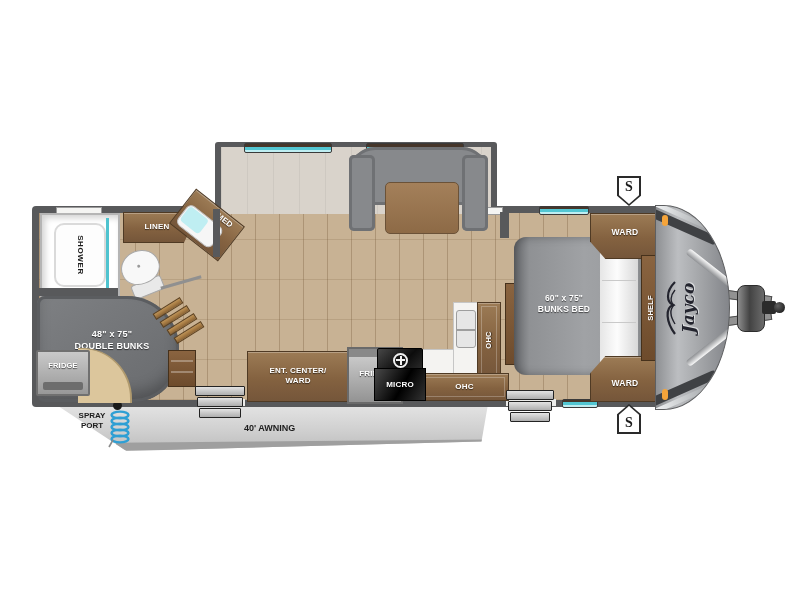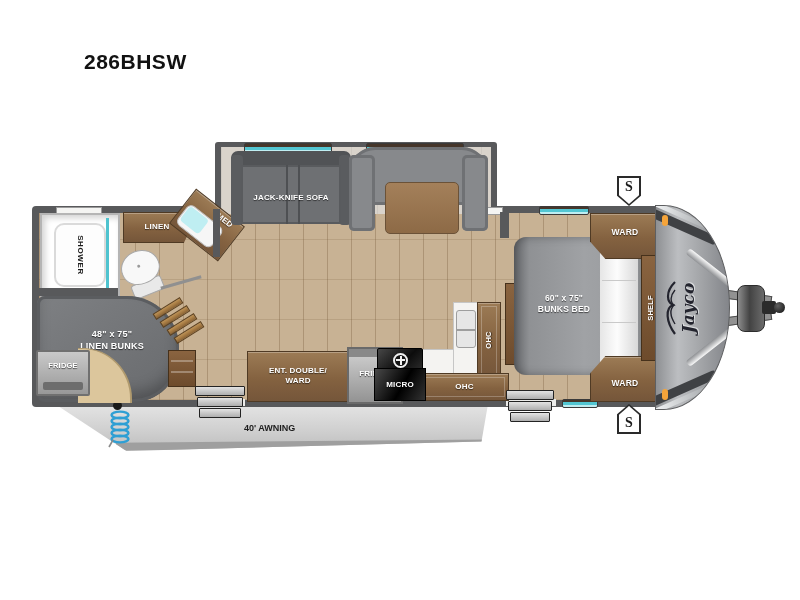--- a/index.html
+++ b/index.html
@@ -44,29 +44,34 @@
   .burner::before{left:50%;top:1px;bottom:1px;width:2px;margin-left:-1px;}
   .burner::after{top:50%;left:1px;right:1px;height:2px;margin-top:-1px;}
   .vtext-up{transform:rotate(-90deg);transform-origin:center;white-space:nowrap;}
   .vtext-dn{transform:rotate(90deg);transform-origin:center;white-space:nowrap;}
 </style>
 </head>
 <body>
 
 <div class="stage">
 
-  <div class="abs" style="left:84px;top:50px;font-size:21px;font-weight:600;color:#121212;letter-spacing:.5px;">286BHSW</div>
 
   <div class="abs" style="left:55px;top:404px;width:433px;height:47px;z-index:0;
               clip-path:polygon(0 0,100% 0,98.5% 80%,16.5% 100%);
               background:linear-gradient(180deg,#e4e4e4 0%,#d0d0d0 55%,#bdbdbd 100%);">
     <div class="abs" style="left:14%;right:0;top:37px;height:8px;background:#9f9f9f;transform:rotate(-.5deg);"></div>
   </div>
   <div class="abs lbl-dk" style="left:244px;top:423px;font-size:9px;z-index:1;">40' AWNING</div>
 
+  <div class="abs" style="left:70px;top:409px;width:60px;height:40px;z-index:2;">
+    <div class="abs lbl-dk" style="left:0;top:2px;width:44px;font-size:8px;">
+      <div>SPRAY</div>
+      <div>PORT</div>
+    </div>
+  </div>
   <div class="abs" style="left:113px;top:401px;width:9px;height:9px;border-radius:50%;background:#1a1a1a;z-index:3;"></div>
   <svg class="abs" style="left:107px;top:409px;z-index:3;" width="26" height="40" viewBox="0 0 26 40">
     <g fill="none" stroke="#2e9fd4" stroke-width="2.4">
       <ellipse cx="13" cy="6" rx="8.5" ry="3.4"></ellipse>
       <ellipse cx="13" cy="12" rx="8.5" ry="3.4"></ellipse>
       <ellipse cx="13" cy="18" rx="8.5" ry="3.4"></ellipse>
       <ellipse cx="13" cy="24" rx="8.5" ry="3.4"></ellipse>
       <ellipse cx="13" cy="30" rx="8.5" ry="3.4"></ellipse>
     </g>
     <line x1="6" y1="31" x2="2" y2="38" stroke="#8a8a8a" stroke-width="1.6"></line>
@@ -142,60 +147,52 @@
   <div class="abs wall" style="left:34px;top:288px;width:84px;height:8px;z-index:4;"></div>
   <div class="abs wall" style="left:213px;top:209px;width:7px;height:48px;z-index:4;"></div>
   <div class="abs" style="left:160px;top:281px;width:42px;height:3px;background:#909090;transform:rotate(-16deg);z-index:4;"></div>
 
   <div class="abs" style="left:37px;top:296px;width:142px;height:106px;z-index:4;
               background:linear-gradient(145deg,#7e8083,#686a6d);
               border-radius:8px 52px 46px 8px;
               box-shadow:inset 0 0 0 3px #5b5d60, inset 0 -10px 14px rgba(0,0,0,.25);">
     <div class="abs lbl" style="left:10px;top:32px;width:130px;font-size:9px;line-height:12px;">
       <div>48" x 75"</div>
-      <div>LINEN BUNKS</div>
+      <div>DOUBLE BUNKS</div>
     </div>
   </div>
   <div class="abs" style="left:78px;top:348px;width:52px;height:54px;background:#dcc69c;z-index:5;
               border-radius:0 92% 0 0;border-right:2px solid #b09a6e;border-top:1px solid #b09a6e;"></div>
   <div class="abs" style="left:36px;top:350px;width:50px;height:42px;z-index:6;border:2px solid #707070;border-radius:2px;
               background:linear-gradient(180deg,#c9c9c9,#989898);">
     <div class="abs lbl" style="left:0;right:0;top:9px;font-size:7.5px;">FRIDGE</div>
     <div class="abs" style="left:5px;right:5px;bottom:4px;height:8px;background:#6d6d6d;border-radius:2px;"></div>
   </div>
   <div class="abs" style="left:150px;top:300px;width:60px;height:44px;z-index:6;">
     <div class="abs" style="left:2px;top:5px;width:30px;height:5px;background:linear-gradient(#c09355,#8a6233);border:1px solid #5f421f;transform:rotate(-32deg);"></div>
     <div class="abs" style="left:9px;top:13px;width:30px;height:5px;background:linear-gradient(#c09355,#8a6233);border:1px solid #5f421f;transform:rotate(-32deg);"></div>
     <div class="abs" style="left:16px;top:21px;width:30px;height:5px;background:linear-gradient(#c09355,#8a6233);border:1px solid #5f421f;transform:rotate(-32deg);"></div>
     <div class="abs" style="left:23px;top:29px;width:30px;height:5px;background:linear-gradient(#c09355,#8a6233);border:1px solid #5f421f;transform:rotate(-32deg);"></div>
   </div>
   <div class="abs wood-dk" style="left:168px;top:350px;width:26px;height:35px;z-index:6;">
     <div class="abs" style="left:2px;right:2px;top:9px;height:2px;background:rgba(255,255,255,.3);"></div>
     <div class="abs" style="left:2px;right:2px;top:20px;height:2px;background:rgba(255,255,255,.3);"></div>
   </div>
 
-  <div class="abs" style="left:231px;top:151px;width:120px;height:76px;z-index:4;">
-    <div class="abs" style="left:0;right:0;top:0;height:18px;background:#515356;border-radius:7px 7px 0 0;"></div>
-    <div class="abs" style="left:0;top:4px;width:12px;height:70px;background:#5a5c5f;border-radius:4px;"></div>
-    <div class="abs" style="right:0;top:4px;width:12px;height:70px;background:#5a5c5f;border-radius:4px;"></div>
-    <div class="abs" style="left:10px;right:10px;top:14px;bottom:3px;background:#6e7073;box-shadow:inset 0 0 0 2px #595b5e;"></div>
-    <div class="abs" style="left:50%;top:14px;bottom:3px;width:10px;margin-left:-5px;border-left:2px solid #4e5053;border-right:2px solid #4e5053;"></div>
-    <div class="abs lbl" style="left:0;right:0;top:42px;font-size:8px;">JACK-KNIFE SOFA</div>
-  </div>
   <div class="abs" style="left:349px;top:147px;width:139px;height:84px;z-index:4;">
     <div class="abs" style="left:0;right:0;top:0;height:58px;background:#87898c;border-radius:26px 26px 8px 8px;box-shadow:inset 0 0 0 3px #6f7174;"></div>
     <div class="abs" style="left:0;top:8px;width:26px;height:76px;background:#87898c;border-radius:5px;box-shadow:inset 0 0 0 3px #6f7174;"></div>
     <div class="abs" style="right:0;top:8px;width:26px;height:76px;background:#87898c;border-radius:5px;box-shadow:inset 0 0 0 3px #6f7174;"></div>
   </div>
   <div class="abs" style="left:385px;top:182px;width:72px;height:50px;z-index:5;border:1px solid #6b5238;border-radius:5px;
               background:linear-gradient(180deg,#a4805a,#8d6a46);"></div>
 
   <div class="abs wood" style="left:247px;top:351px;width:100px;height:49px;z-index:4;">
     <div class="abs lbl" style="left:0;right:0;top:14px;font-size:8px;">
-      <div>ENT. DOUBLE/</div>
+      <div>ENT. CENTER/</div>
       <div>WARD</div>
     </div>
   </div>
   <div class="abs" style="left:347px;top:347px;width:52px;height:53px;z-index:4;border:2px solid #6a6a6a;
               background:linear-gradient(180deg,#d2d2d2,#939393);">
     <div class="abs" style="left:0;right:0;top:0;height:8px;background:#898989;"></div>
     <div class="abs lbl" style="left:0;right:0;top:20px;font-size:8px;">FRIDGE</div>
   </div>
   <div class="abs" style="left:395px;top:349px;width:82px;height:24px;background:#f4f3f1;border:1px solid #c6c6c6;z-index:4;"></div>
   <div class="abs" style="left:453px;top:302px;width:24px;height:72px;background:#f4f3f1;border:1px solid #c6c6c6;z-index:4;"></div>

